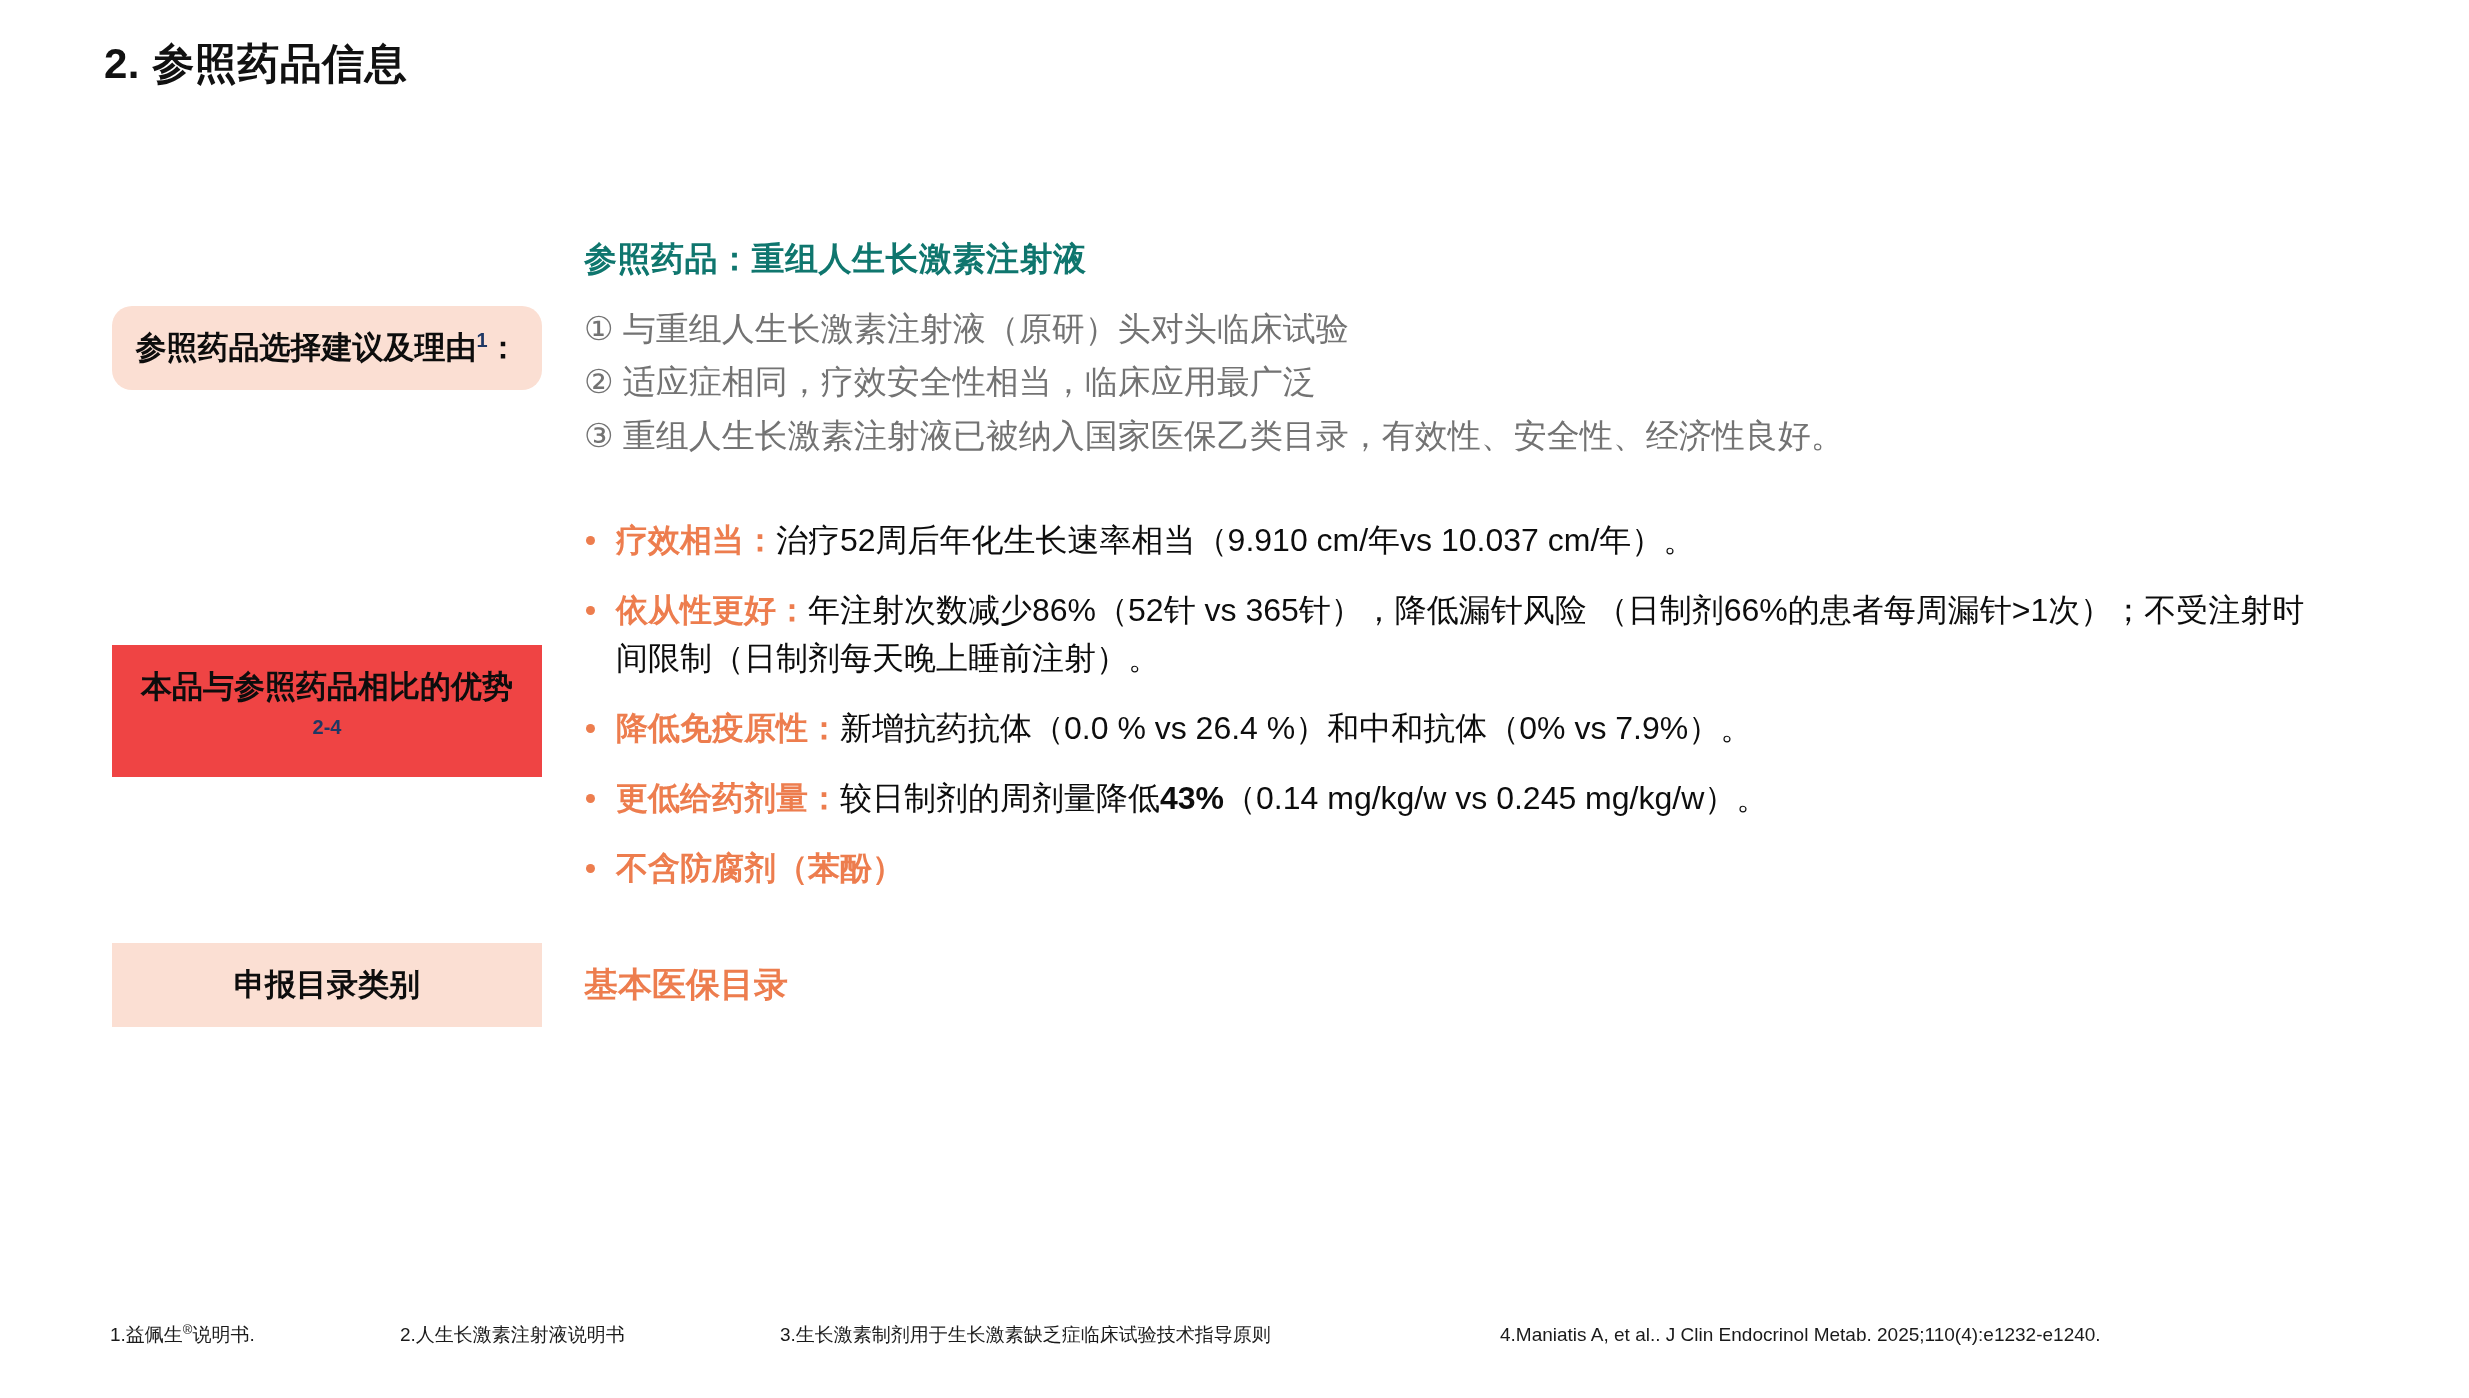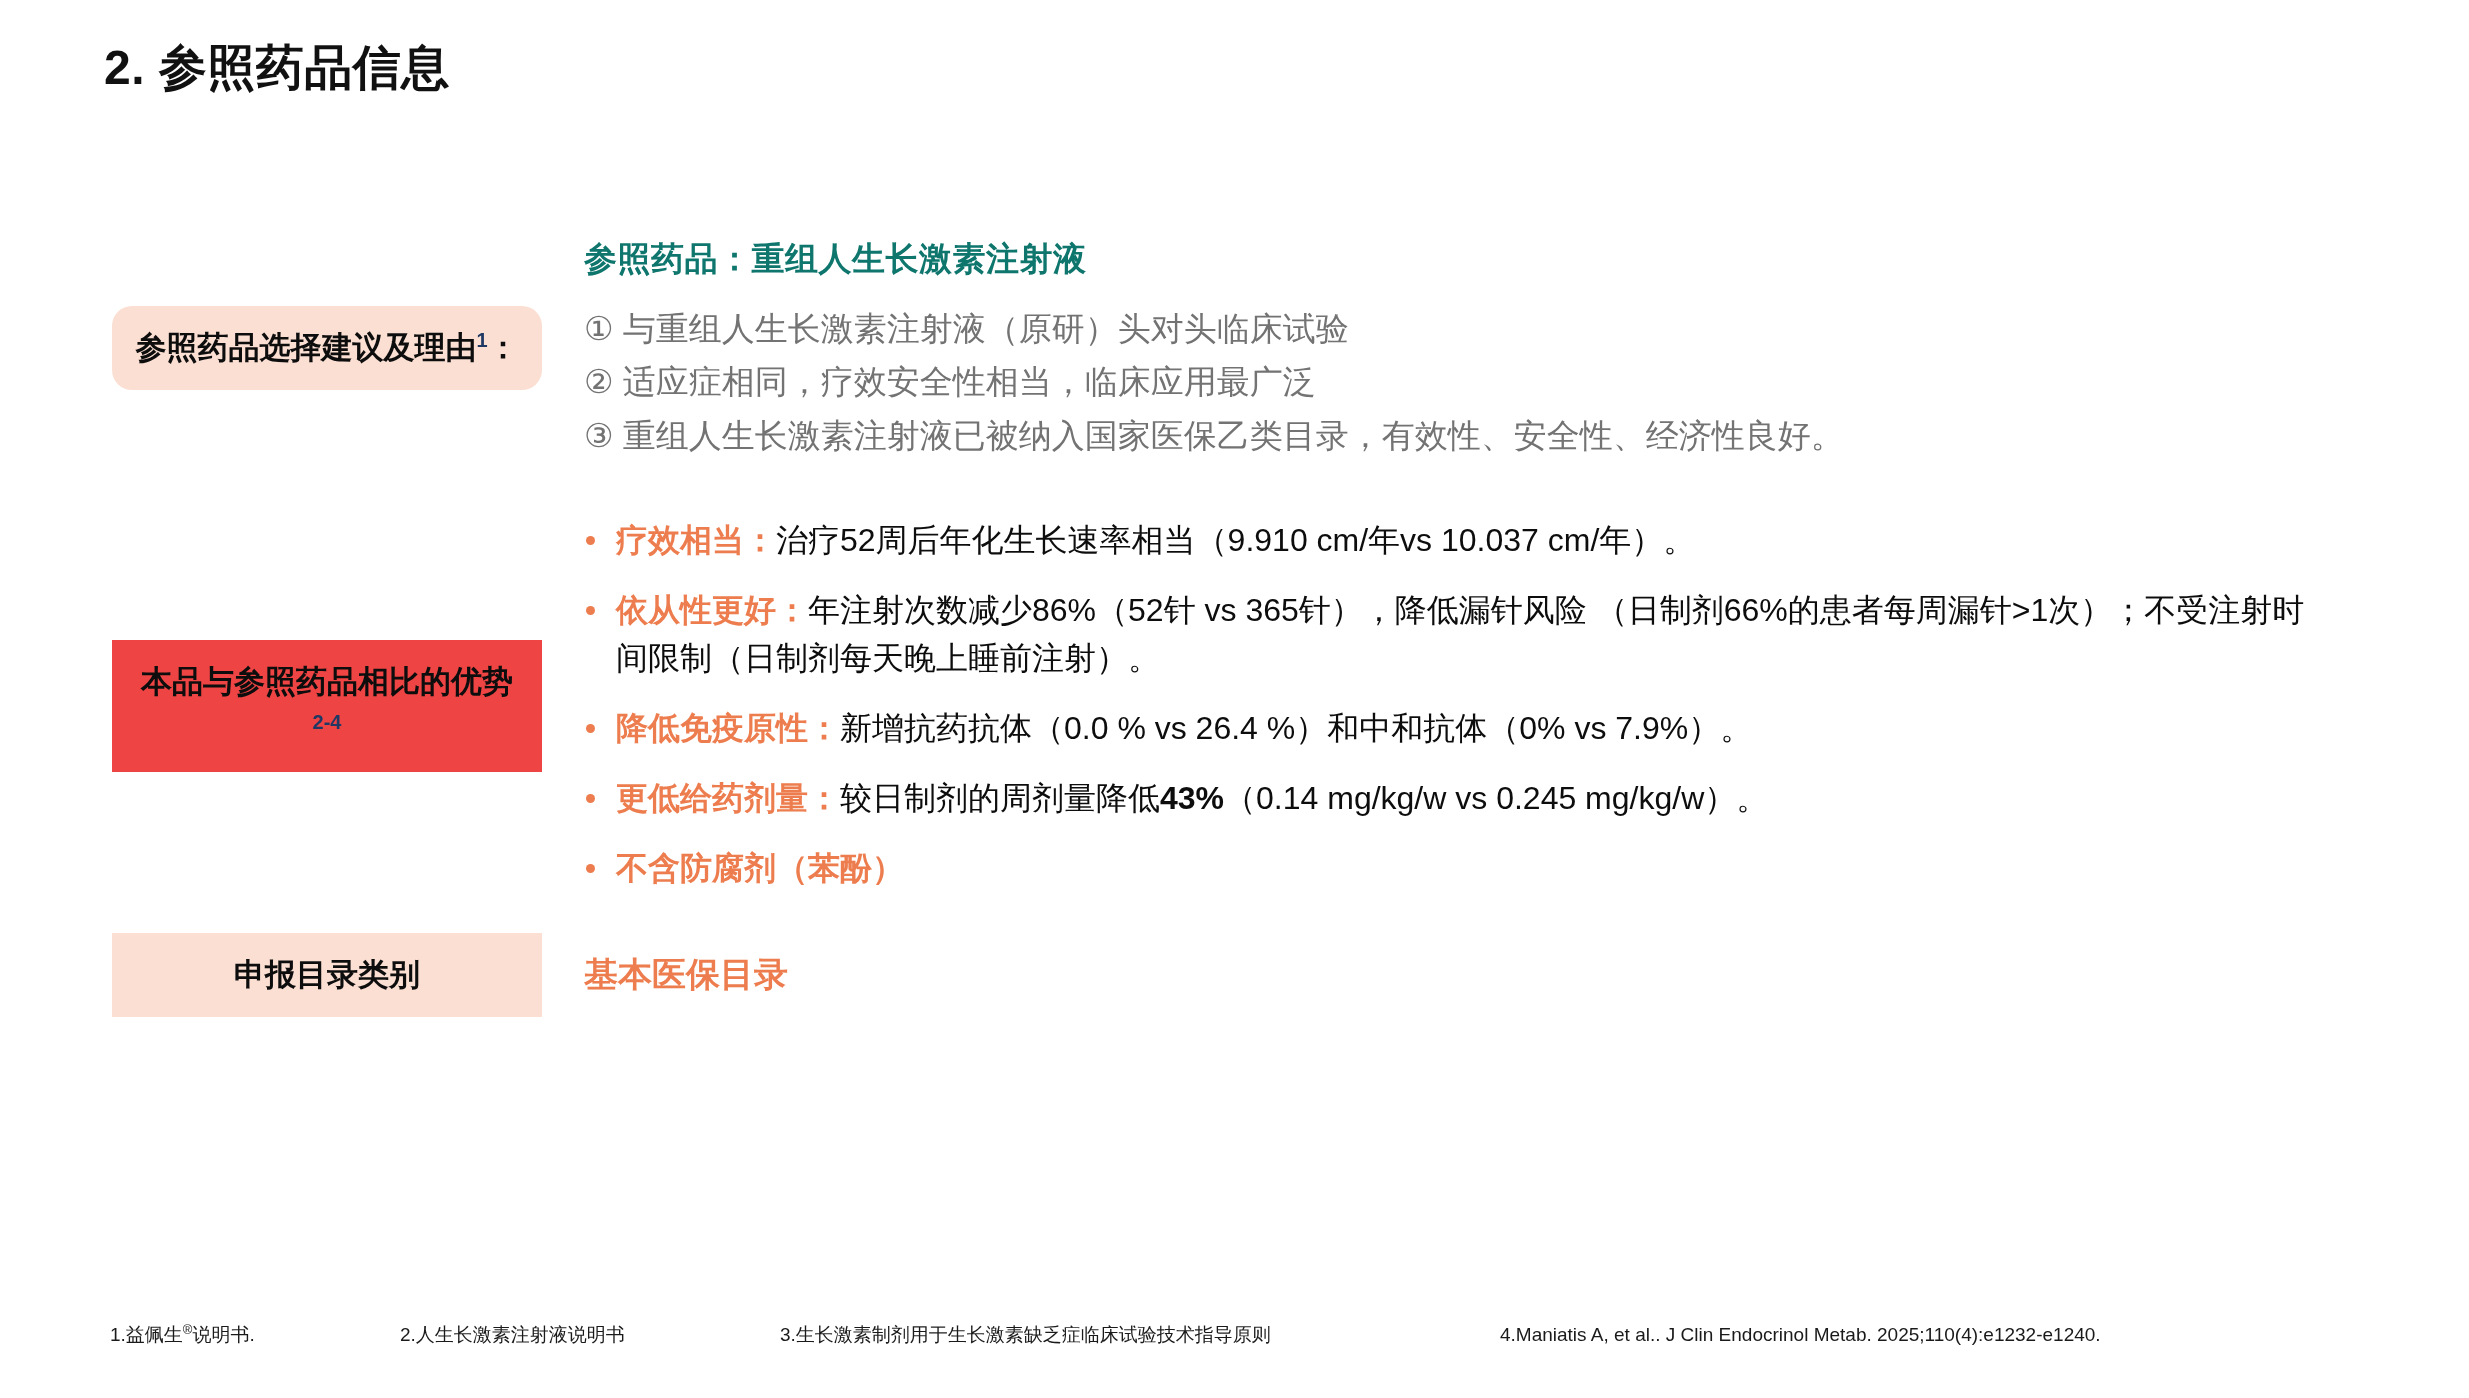--- a/index.html
+++ b/index.html
@@ -20,21 +20,21 @@
     position: absolute;
     inset: 0;
     background: #ffffff;
   }
 
   
   .page-title {
     position: absolute;
     left: 104px;
     top: 36px;
-    font-size: 48px;
+    font-size: 42px;
     font-weight: bold;
     letter-spacing: 0.5px;
     color: #111111;
     white-space: nowrap;
   }
 
   
   .info-table {
     position: absolute;
     left: 110px;
@@ -99,21 +99,21 @@
     list-style: none;
   }
   .bullet-item {
     position: relative;
     font-size: 32px;
     line-height: 1.50;
     color: #0d0d0d;
     margin: 0 0 22px 0;
     padding-left: 38px;
   }
-  .bullet-item:last-child { margin-bottom: 4px; }
+  .bullet-item:last-child { margin-bottom: 14px; }
   .bullet-item::before {
     content: "";
     position: absolute;
     left: 8px;
     top: 20px;
     width: 9px;
     height: 9px;
     border-radius: 50%;
     background: #ed7d4e;
   }

